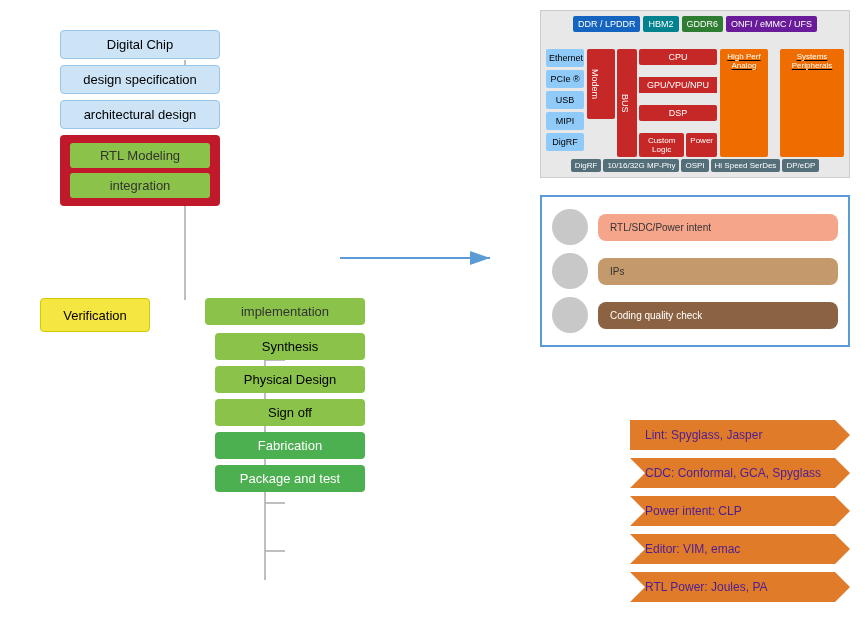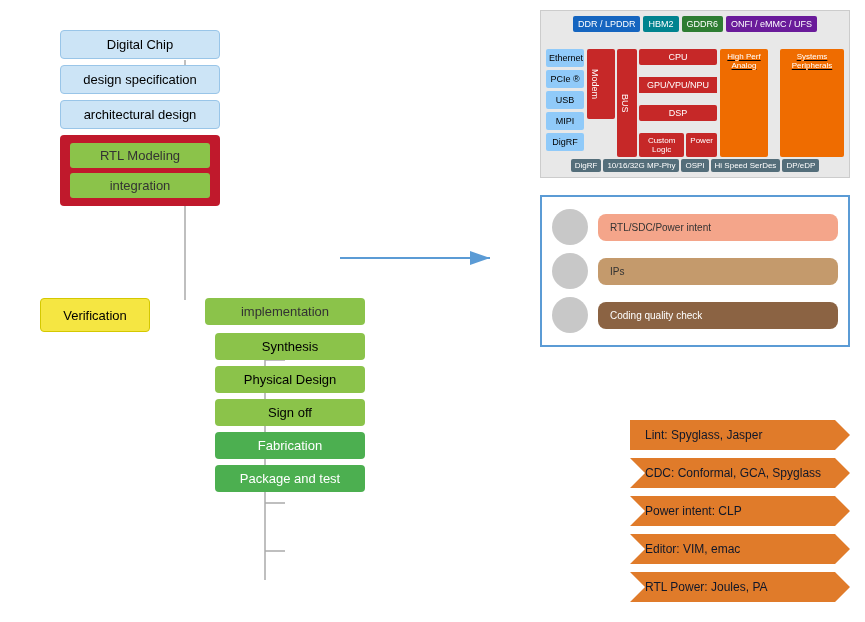--- a/index.html
+++ b/index.html
@@ -340,21 +340,21 @@
       right: 15px;
       display: flex;
       flex-direction: column;
       gap: 8px;
       align-items: flex-start;
     }
 
     .arrow-label {
       position: relative;
       background: #e07b2a;
-      color: #0f172a;
+      color: #4c1d95;
       font-size: 12px;
       padding: 8px 20px 8px 15px;
       min-width: 220px;
       clip-path: polygon(0 0, calc(100% - 15px) 0, 100% 50%, calc(100% - 15px) 100%, 0 100%, 15px 50%);
     }
 
     .arrow-label:first-child {
       clip-path: polygon(0 0, calc(100% - 15px) 0, 100% 50%, calc(100% - 15px) 100%, 0 100%);
     }
 

